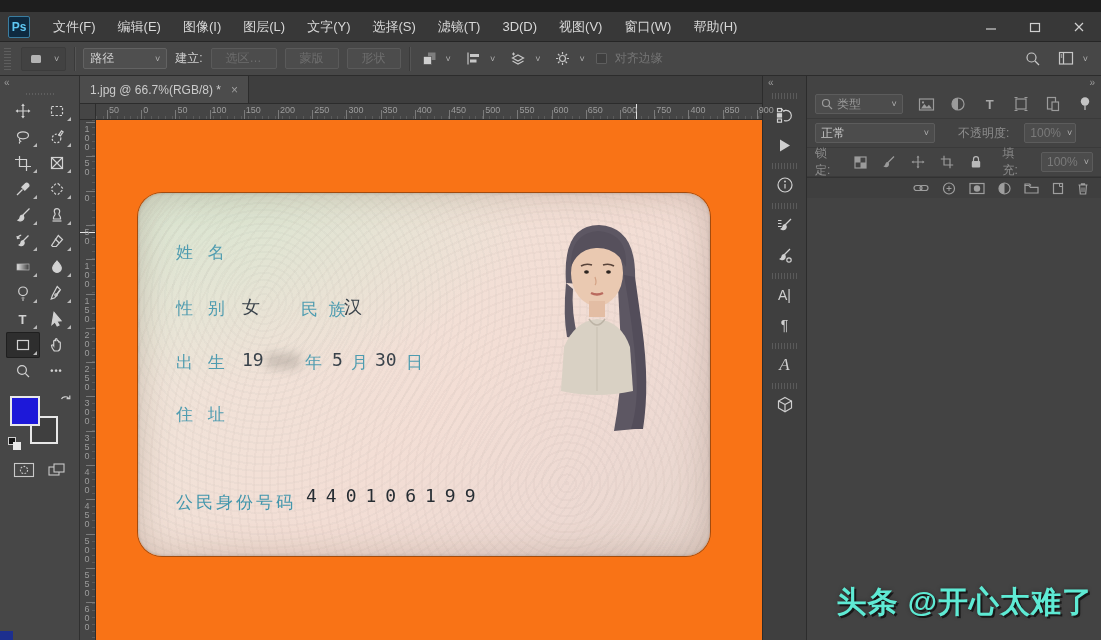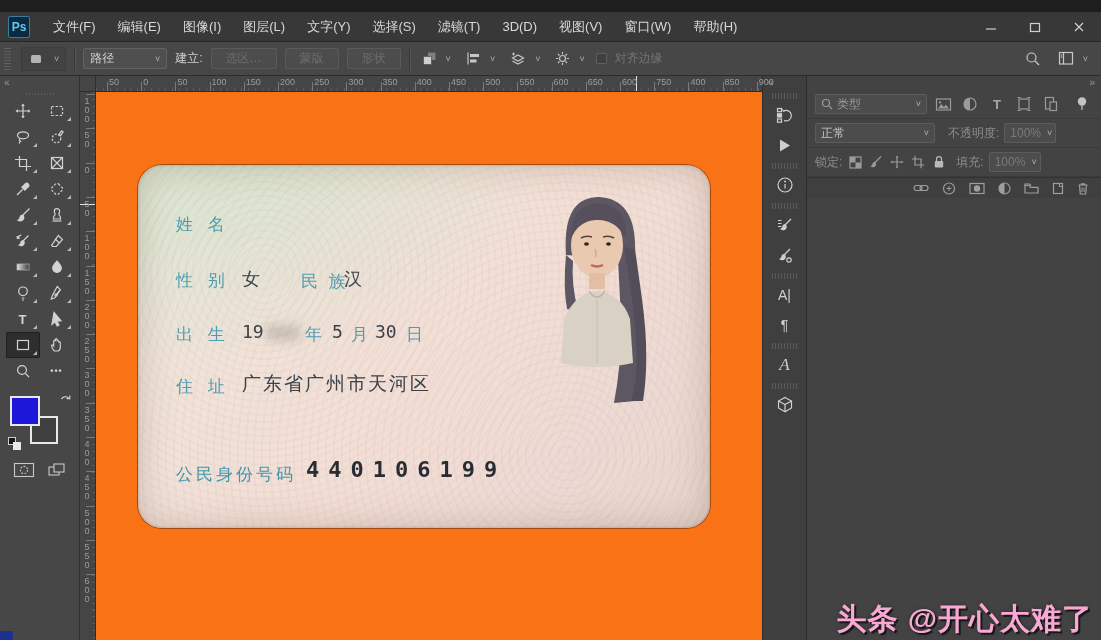--- a/index.html
+++ b/index.html
@@ -87,41 +87,41 @@
          background:
            radial-gradient(130% 130% at 12% -5%, rgba(214,228,206,.9) 0%, rgba(240,227,216,.0) 45%),
            linear-gradient(135deg,#e9e9db 0%, #f1e2d8 30%, #f3ded5 55%, #eedad3 78%, #e6d5cd 100%);
          box-shadow: inset 0 0 34px rgba(122,94,76,.30), inset 0 0 3px rgba(0,0,0,.25), 0 0 0 1px rgba(0,0,0,.35); }
   .card::before{ content:""; position:absolute; inset:0; border-radius:24px;
          background: repeating-radial-gradient(circle at 22% 30%, rgba(140,150,140,.05) 0 2px, transparent 2px 7px),
                      repeating-radial-gradient(circle at 75% 80%, rgba(150,130,120,.05) 0 2px, transparent 2px 8px); }
   .clabel{ position:absolute; color:#4f9cb0; font-size:17px; letter-spacing:5px; font-weight:500; }
   .cvalue{ position:absolute; color:#39424a; font-size:18px; }
   .id-label{ position:absolute; color:#4296ac; font-size:17px; letter-spacing:3px; font-weight:500; }
-  .id-num{ position:absolute; font-family:"DejaVu Sans Mono",monospace; font-size:22px; letter-spacing:9px; color:#262d33;font-weight:bold; }
+  .id-num{ position:absolute; font-family:"DejaVu Sans Mono",monospace; font-size:18px; letter-spacing:9px; color:#262d33; }
   .year-blur{ position:absolute; width:34px; height:16px; background:rgba(120,110,105,.28); filter:blur(5px); border-radius:4px; }
   .portrait{ position:absolute; left:398px; top:22px; }
 
   
   .dock{ width:44px; background:#3f3f3f; border-left:1px solid #2c2c2c; display:flex; flex-direction:column; align-items:center; }
   .dock-head{ width:100%; font-size:10px; color:#9a9a9a; padding:1px 0 0 5px; height:14px; }
   .dock-grip{ width:26px; height:6px; background-image:repeating-linear-gradient(to right,#5a5a5a 0 1px,transparent 1px 3px); margin:3px 0 1px; }
   .dock-icon{ width:34px; height:30px; display:flex; align-items:center; justify-content:center; color:#cfcfcf; }
   .dock-icon svg{ stroke:#cfcfcf; stroke-width:1.2; fill:none; }
   .dock-icon.txt{ font-size:14px; }
   .dock-icon.serif{ font-family:"Liberation Serif",serif; font-style:italic; font-size:17px; }
 
   
   .panels{ width:295px; background:#434343; border-left:1px solid #2c2c2c; display:flex; flex-direction:column; }
   .panels-head{ height:14px; font-size:10px; color:#9a9a9a; text-align:right; padding:1px 6px 0 0; }
   .ptabs{ height:28px; background:#3a3a3a; display:flex; align-items:flex-end; padding-left:2px; }
   .ptab{ height:27px; display:flex; align-items:center; padding:0 15px; font-size:13px; color:#9d9d9d; }
   .ptab.active{ background:#4a4a4a; color:#dadada; }
   .ptab-menu{ margin-left:auto; margin-right:10px; align-self:center; }
-  .prow{ height:29px; display:flex; align-items:center; gap:5px; padding:0 8px; border-bottom:1px solid #3a3a3a; font-size:12px; }
+  .prow{ height:29px; display:flex; align-items:center; gap:15px; padding:0 8px; border-bottom:1px solid #3a3a3a; font-size:12px; }
   .pselect{ display:flex; align-items:center; justify-content:space-between; background:#4c4c4c; border:1px solid #5c5c5c;
             border-radius:2px; height:20px; padding:0 5px; color:#9b9b9b; }
   .pselect .val{ color:#c4c4c4; }
   .pselect.disabled .val{ color:#7a7a7a; }
   .search-select{ width:112px; gap:4px; justify-content:flex-start; }
   .search-select .chev{ margin-left:auto; }
   .valbox{ width:52px; }
   .prow svg{ stroke:#9b9b9b; stroke-width:1.2; fill:none; }
   .ficon{ width:22px; display:flex; justify-content:center; }
   .ficon.txt{ color:#a8a8a8; font-weight:bold; font-size:13px; width:22px; text-align:center; }
@@ -142,21 +142,21 @@
                  justify-content:flex-end; gap:13px; padding:0 12px; }
   .panel-bottom svg{ stroke:#9e9e9e; stroke-width:1.2; fill:none; }
 
   
   .statusbar{ height:22px; background:#3f3f3f; border-top:1px solid #2b2b2b; display:flex; align-items:center;
               font-size:12px; color:#c3c3c3; padding-left:6px; }
   .status-zoom{ width:88px; }
   .status-doc{ margin-left:22px; }
   .status-chev{ margin-left:60px; color:#9a9a9a; }
 
-  .watermark{ position:absolute; right:8px; bottom:4px; z-index:20; font-size:30px; font-weight:bold; color:#f9a8d4;
+  .watermark{ position:absolute; right:8px; bottom:21px; z-index:20; font-size:30px; font-weight:bold; color:#5eead4;
               letter-spacing:1px; text-shadow:2px 2px 0 rgba(0,0,0,.6), 0 0 4px rgba(0,0,0,.35); }
   .corner-accent{ position:absolute; left:0; bottom:0; width:13px; height:13px; background:#1d2f8f; z-index:5; }
 </style>
 </head>
 <body>
 
 <div class="app">
 
   <div class="menubar">
     <div class="ps-logo">Ps</div>
@@ -409,20 +409,26 @@
             <circle cx="11" cy="8" r="3.6" stroke-dasharray="1.8 1.4"></circle>
           </svg>
         <svg width="20" height="16">
             <rect x="2" y="5" width="10" height="8"></rect>
             <rect x="7" y="2" width="10" height="8" fill="#474747"></rect>
           </svg>
       </div>
     </div>
 
     <div class="docarea">
+      <div class="tabbar">
+        <div class="doc-tab">
+          <span>1.jpg @ 66.7%(RGB/8) *</span>
+          <span class="tab-close">×</span>
+        </div>
+      </div>
       <div class="docbody">
         <div class="corner"></div>
         <div class="hruler" id="hruler">
             <div class="h-marker"></div>
             <div class="h-tick" style="left: 11px;"></div>
             <span class="h-label" style="left: 13px;">50</span>
             <div class="h-tick" style="left: 45.2px;"></div>
             <span class="h-label" style="left: 47.2px;">0</span>
             <div class="h-tick" style="left: 79.4px;"></div>
             <span class="h-label" style="left: 81.4px;">50</span>
@@ -503,21 +509,20 @@
             <span class="cvalue" style="left:206px; top:102px;">汉</span>
             <span class="clabel" style="left:38px; top:158px;">出 生</span>
             <span class="cvalue" style="left:104px; top:156px; font-family:'DejaVu Sans Mono',monospace;">19</span>
             <div class="year-blur" style="left:128px; top:160px;"></div>
             <span class="clabel" style="left:167px; top:158px; letter-spacing:0;">年</span>
             <span class="cvalue" style="left:194px; top:156px; font-family:'DejaVu Sans Mono',monospace;">5</span>
             <span class="clabel" style="left:213px; top:158px; letter-spacing:0;">月</span>
             <span class="cvalue" style="left:237px; top:156px; font-family:'DejaVu Sans Mono',monospace;">30</span>
             <span class="clabel" style="left:268px; top:158px; letter-spacing:0;">日</span>
             <span class="clabel" style="left:38px; top:210px;">住 址</span>
-            <span class="cvalue" style="left:104px; top:206px; font-size:19px; letter-spacing:2px;">广东省广州市天河区</span>
             <span class="id-label" style="left:38px; top:298px;">公民身份号码</span>
             <span class="id-num" style="left:168px; top:292px;">440106199</span>
             <svg class="portrait" width="128" height="218" viewBox="0 0 128 218">
               <path d="M30 68 Q26 10 63 10 Q101 12 99 66 L102 120 Q107 172 99 214 L78 216 Q88 162 84 112 L82 72 Z" fill="#5d5763"></path>
               <path d="M30 68 Q27 100 31 122 L42 124 Q35 96 37 74 Z" fill="#5d5763"></path>
               <path d="M88 60 Q97 112 100 152 Q103 188 95 214 L107 214 Q114 170 106 112 L99 62 Z" fill="#534d5a"></path>
               <ellipse cx="61" cy="58" rx="26" ry="33" fill="#eac9b1"></ellipse>
               <path d="M35 52 Q34 18 62 16 Q92 18 90 52 Q80 32 60 33 Q42 34 35 52 Z" fill="#56505c"></path>
               <path d="M45 51 Q50 48 56 50" stroke="#59443a" stroke-width="1.6" fill="none"></path>
               <path d="M67 50 Q73 48 78 51" stroke="#59443a" stroke-width="1.6" fill="none"></path>

